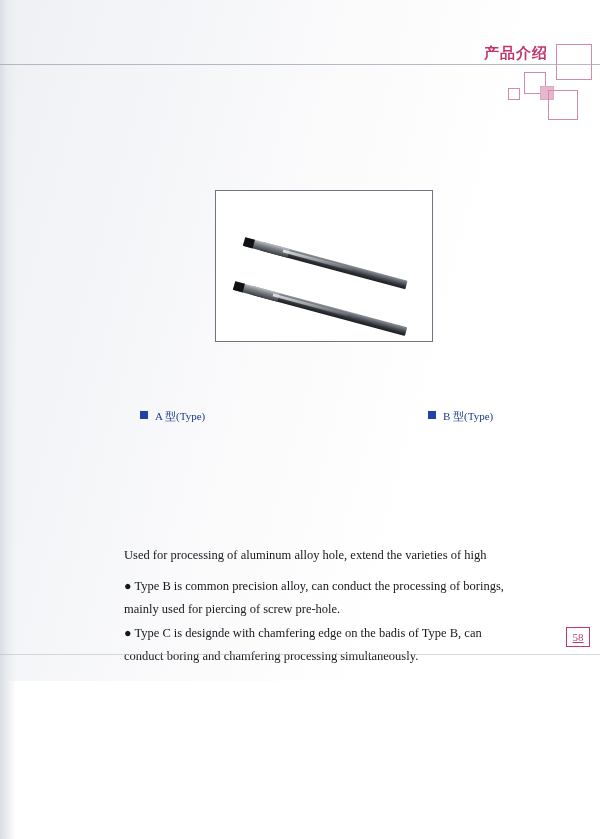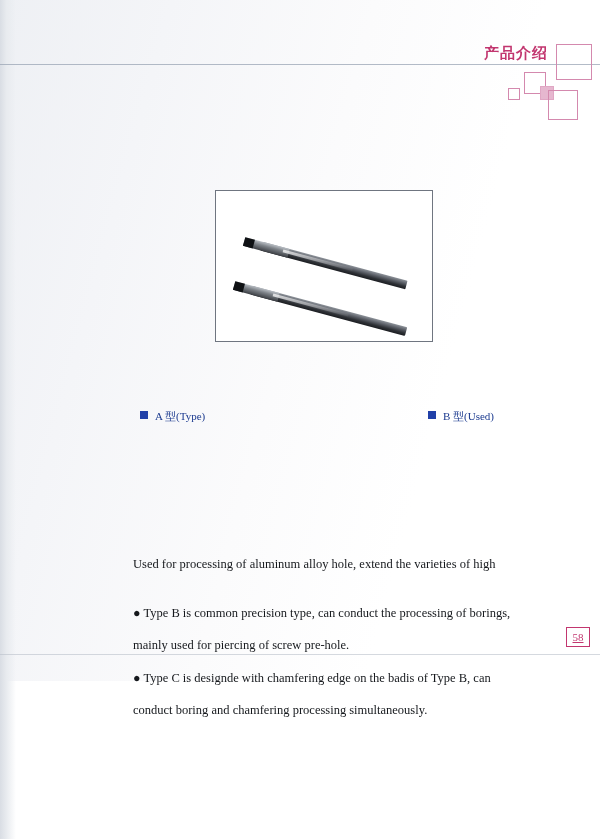--- a/index.html
+++ b/index.html
@@ -147,21 +147,21 @@
     position: absolute;
     left: 124px;
     top: 544px;
     width: 412px;
     font-family: "Liberation Serif", serif;
     font-size: 12.5px;
     color: #15181c;
     line-height: 23.5px;
   }
   .en-block p {
-    margin: 9px;
+    margin: 0;
   }
   .en-para-gap { height: 7px; }
 
   
   .page-num {
     position: absolute;
     right: 10px;
     bottom: 34px;
     width: 22px;
     height: 18px;
@@ -217,29 +217,29 @@
       <div class="flute" style="left:40px; top:10px; width:78px;"></div>
       <div class="end" style="left:0px; top:8px;"></div>
     </div>
   </div>
 
   <div class="legend">
     <div class="legend-item legend-a">
       <span class="bullet"></span><span>A 型(Type)</span>
     </div>
     <div class="legend-item legend-b">
-      <span class="bullet"></span><span>B 型(Used)</span>
+      <span class="bullet"></span><span>B 型(Type)</span>
     </div>
   </div>
 
 
   <div class="en-block">
     <p>Used for processing of aluminum alloy hole, extend the varieties of high</p>
     <div class="en-para-gap"></div>
-    <p>● Type B is common precision type, can conduct the processing of borings,</p>
+    <p>● Type B is common precision alloy, can conduct the processing of borings,</p>
     <p>mainly used for piercing of screw pre-hole.</p>
     <p>● Type C is designde with chamfering edge on the badis of Type B,  can</p>
     <p>conduct boring and chamfering processing simultaneously.</p>
   </div>
 
   <div class="bottom-rule"></div>
   <div class="page-num">58</div>
 
 </div>
 

